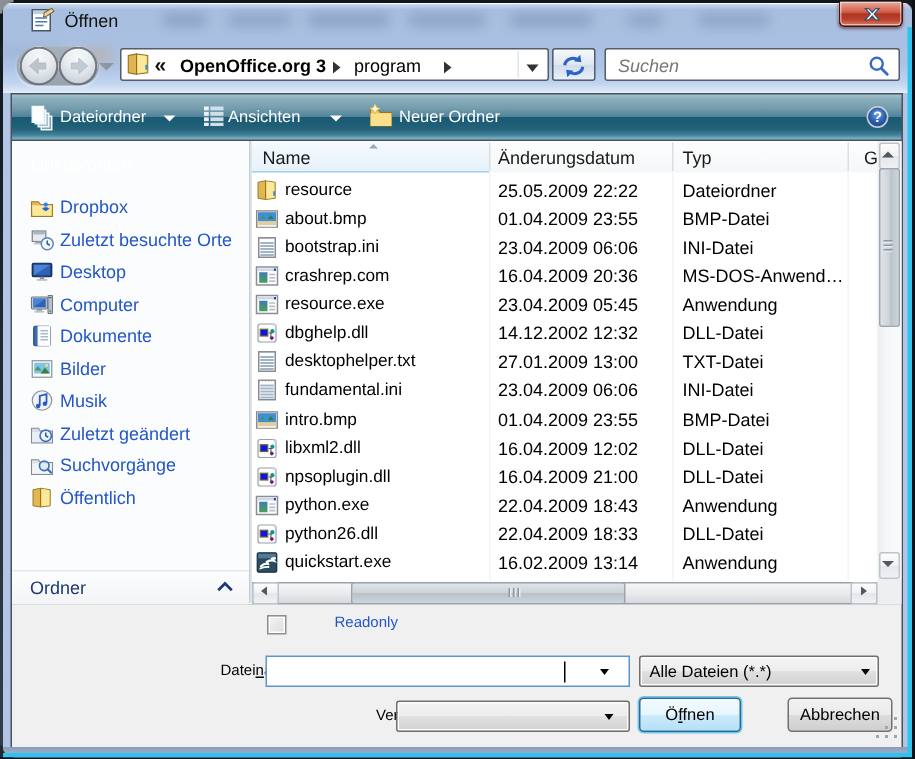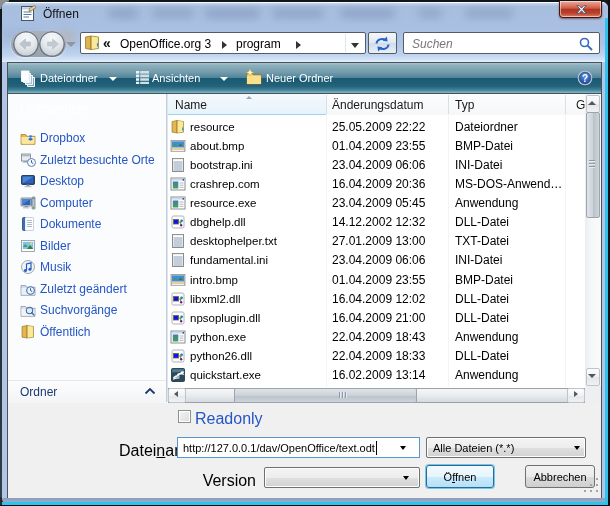--- a/index.html
+++ b/index.html
@@ -62,21 +62,21 @@
   .ftype{left:455px;color:#000;}
   
   #vsb{left:585px;top:94px;width:16px;height:292px;background:linear-gradient(90deg,#ebeef0,#f6f7f8 40%,#fafbfb);}
   #hsb{left:168px;top:388px;width:415px;height:13px;border:1px solid #9aa1a9;background:linear-gradient(180deg,#f5f6f7,#e9ebed 50%,#d6dade);}
   #hsbcorner{left:585px;top:386px;width:16px;height:17px;background:#eeeff0;}
   .sbbtn{background:linear-gradient(180deg,#fdfdfd,#f0f1f3 50%,#e4e6e9 51%,#f0f1f3);border:1px solid #bdc4cc;border-radius:2px;}
   .sbthumb{background:linear-gradient(90deg,#e0e4e8,#ccd2d8 50%,#b9c1c9 51%,#ced4da);border:1px solid #9aa5b1;border-radius:2px;}
   .sbthumbh{background:linear-gradient(180deg,#e0e4e8,#ccd2d8 50%,#b9c1c9 51%,#ced4da);border:1px solid #9aa5b1;border-radius:2px;}
   
   #bottom{left:8px;top:403px;width:593px;height:95px;background:#f0f0f0;}
-  .f11{font-size:16px;}
+  .f11{font-size:10px;margin-left:28px;}
   .blue{color:#2456c5;}
   #fncombo{left:177px;top:437px;width:241px;height:19px;background:#fff;border:1px solid #5a96ce;}
   #ftcombo{left:426px;top:437px;width:158px;height:19px;border:1px solid #707070;border-radius:2px;
      background:linear-gradient(180deg,#f4f4f4,#ededed 50%,#e0e0e0 51%,#d2d2d2);box-shadow:inset 0 0 0 1px #fdfdfd;}
   #vercombo{left:264px;top:467px;width:154px;height:19px;border:1px solid #707070;border-radius:2px;
      background:linear-gradient(180deg,#f4f4f4,#ededed 50%,#e0e0e0 51%,#d2d2d2);box-shadow:inset 0 0 0 1px #fdfdfd;}
   #okbtn{left:426px;top:465px;width:66px;height:21px;border:1px solid #2a6a9a;border-radius:3px;
      background:linear-gradient(180deg,#f3fafe,#e6f5fd 50%,#cdebfb 51%,#b4e0f7);box-shadow:0 0 0 1px #74c6e9;}
   #cancelbtn{left:514px;top:465px;width:68px;height:21px;border:1px solid #707070;border-radius:3px;
      background:linear-gradient(180deg,#f2f2f2,#ebebeb 50%,#dddddd 51%,#cfcfcf);margin-left:11px;}
@@ -131,21 +131,21 @@
 <div class="abs" id="navdrop"></div>
 
 <div class="abs" id="crumb"></div>
 <svg class="abs" style="left:83px;top:34px" width="18" height="17" viewBox="0 0 18 17">
   <path d="M2.5 3 L8 2 V15.5 L2.5 14.5 Z" fill="#dfb252" stroke="#8e7020" stroke-width=".7"></path>
   <path d="M8 2 L15.5 3 V14.5 L8 15.5 Z" fill="#f4d46c" stroke="#8e7020" stroke-width=".7"></path>
   <path d="M9 2.6 L14.5 3.4 V13.9 L9 14.7 Z" fill="#fbe99b"></path>
   <rect x="13.9" y="9.2" width="1.3" height="3.2" fill="#2f8fd0"></rect>
 </svg>
 <div class="abs" style="left:103px;top:35px;font-weight:bold;font-size:14px;color:#111;">«</div>
-<div class="abs crumbtext" style="left:120px;">OpenOffice.org 3</div>
+<div class="abs crumbtext" style="left:120px;font-weight:bold;">OpenOffice.org 3</div>
 <div class="abs" style="left:222px;top:41px;width:0;height:0;border-top:4px solid transparent;border-bottom:4px solid transparent;border-left:5px solid #333;"></div>
 <div class="abs crumbtext" style="left:236px;text-align:center;">program</div>
 <div class="abs" style="left:296px;top:41px;width:0;height:0;border-top:4px solid transparent;border-bottom:4px solid transparent;border-left:5px solid #333;"></div>
 <div class="abs" style="left:345px;top:34px;width:1px;height:18px;background:#dfe5ea;"></div>
 <div class="abs" style="left:351px;top:43px;width:0;height:0;border-left:4px solid transparent;border-right:4px solid transparent;border-top:5px solid #333;"></div>
 
 <div class="abs" id="refresh">
 <svg class="abs" style="left:5px;top:3px" width="17" height="16" viewBox="0 0 17 16">
   <path d="M2.5 7.5 a5.5 5 0 0 1 9-3.4" fill="none" stroke="#2a62c8" stroke-width="2"></path>
   <path d="M12.8 0.5 l0.8 5 -5-0.7 Z" fill="#2a62c8"></path>
@@ -518,21 +518,20 @@
 <div class="abs" style="left:339px;top:392px;width:1px;height:6px;background:#8d99a7;box-shadow:3px 0 0 #8d99a7,6px 0 0 #8d99a7,1px 0 0 #e8ebee,4px 0 0 #e8ebee,7px 0 0 #e8ebee;"></div>
 <div class="abs sbbtn" style="left:567px;top:388px;width:16px;height:13px;"></div>
 <div class="abs" style="left:574px;top:391px;width:0;height:0;border-top:3.5px solid transparent;border-bottom:3.5px solid transparent;border-left:4px solid #505860;"></div>
 
 <div class="abs" id="bottom"></div>
 <div class="abs" style="left:178px;top:410px;width:11px;height:11px;border:1px solid #8e8f8f;background:linear-gradient(135deg,#f4f4f4,#d9dcdf);box-shadow:inset 0 0 0 1px #fff;"></div>
 <div class="abs blue f11" style="left:195px;top:410px;">Readonly</div>
 
 <div class="abs f11" style="left:119px;top:442px;color:#000;">Datei<span style="text-decoration:underline">n</span>ame:</div>
 <div class="abs" id="fncombo">
-  <div class="abs combotext" style="left:5px;">http://127.0.0.1/dav/OpenOffice/text.odt</div>
   <div class="abs" style="left:198px;top:3px;width:1px;height:14px;background:#000;"></div>
   <div class="abs cbarrow" style="left:222px;top:8px;"></div>
 </div>
 <div class="abs" id="ftcombo">
   <div class="abs combotext" style="left:6px;">Alle Dateien (*.*)</div>
   <div class="abs cbarrow" style="left:147px;top:8px;"></div>
 </div>
 
 <div class="abs f11" style="left:160px;top:472px;width:96px;text-align:right;color:#000;">Version</div>
 <div class="abs" id="vercombo">

